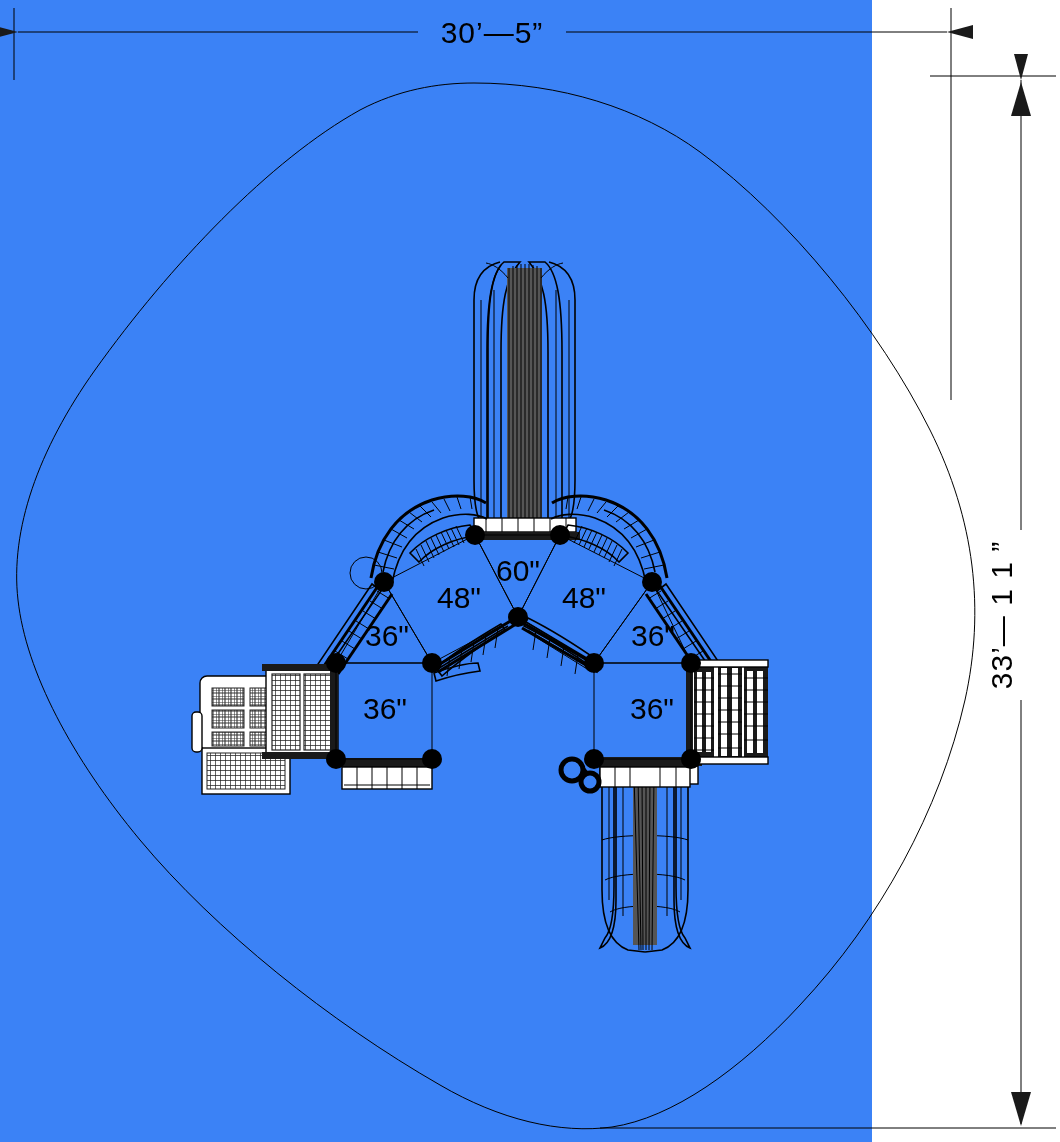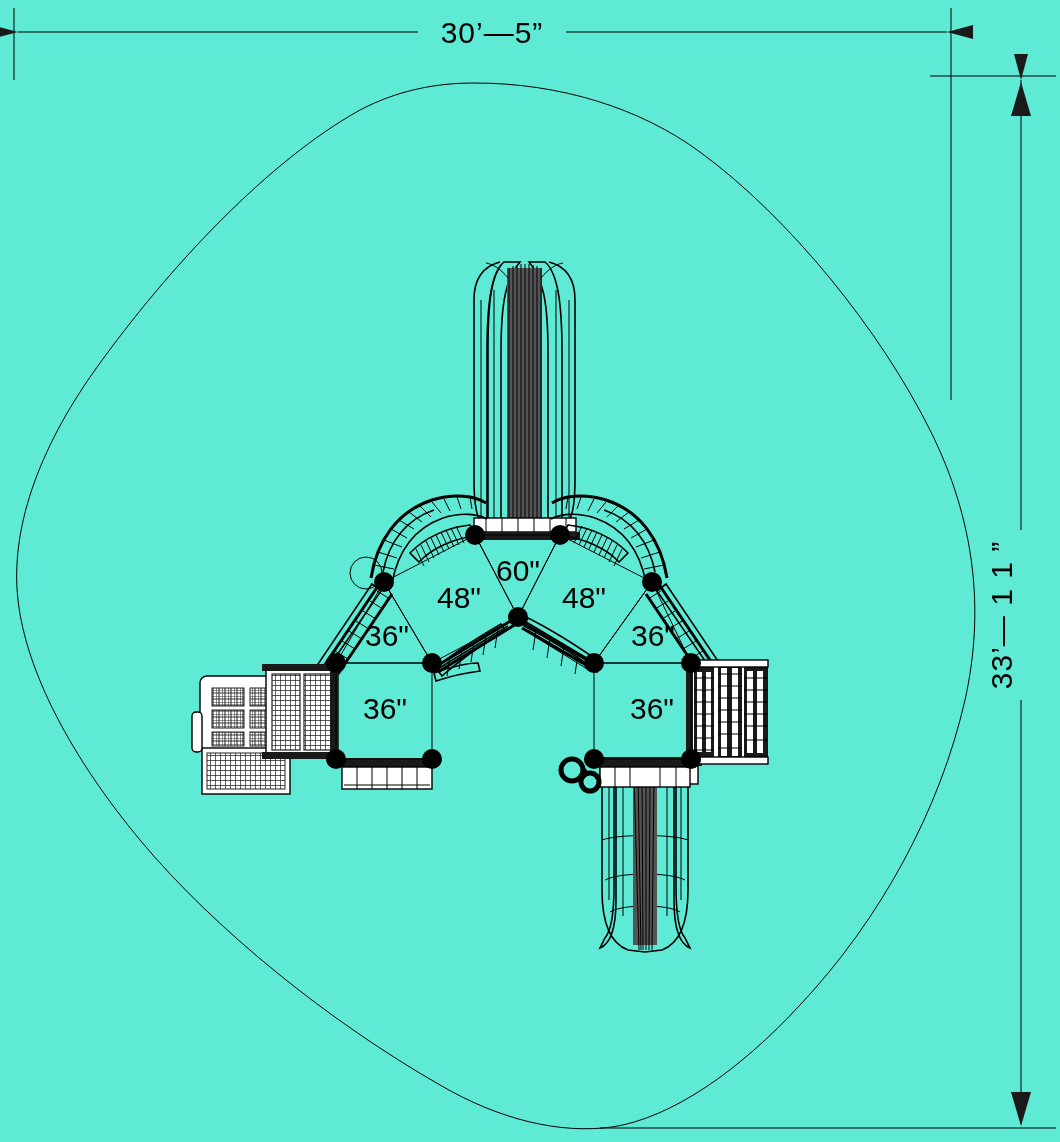--- a/index.html
+++ b/index.html
@@ -1,17 +1,17 @@
 <!DOCTYPE html>
 <html><head>
 <meta charset="utf-8">
 <style>
   html,body{margin:0;padding:0;background:#ffffff;}
   body{width:1060px;height:1142px;font-family:"Liberation Sans",sans-serif;overflow:hidden;}
-  #stage{position:relative;width:1060px;height:1142px;background:#5eead4;text-align:center;}
+  #stage{position:relative;width:872px;height:1142px;background:#3b82f6;text-align:center;}
   svg#plan{position:absolute;left:0;top:0;width:1060px;height:1142px;}
   .dimtext{font-family:"Liberation Sans",sans-serif;font-size:30px;fill:#000;letter-spacing:1px;}
   .decklabel{font-family:"Liberation Sans",sans-serif;font-size:30px;fill:#000;}
   .thin{fill:none;stroke:#000;stroke-width:1;}
   .med{fill:none;stroke:#000;stroke-width:1.6;}
   .heavy{fill:none;stroke:#000;stroke-width:3;}
   .fillblk{fill:#1a1a1a;stroke:none;}
   .fillwht{fill:#ffffff;stroke:#000;stroke-width:1.4;}
   .fillgry{fill:#555;stroke:none;}
   .node{fill:#000;stroke:none;}

